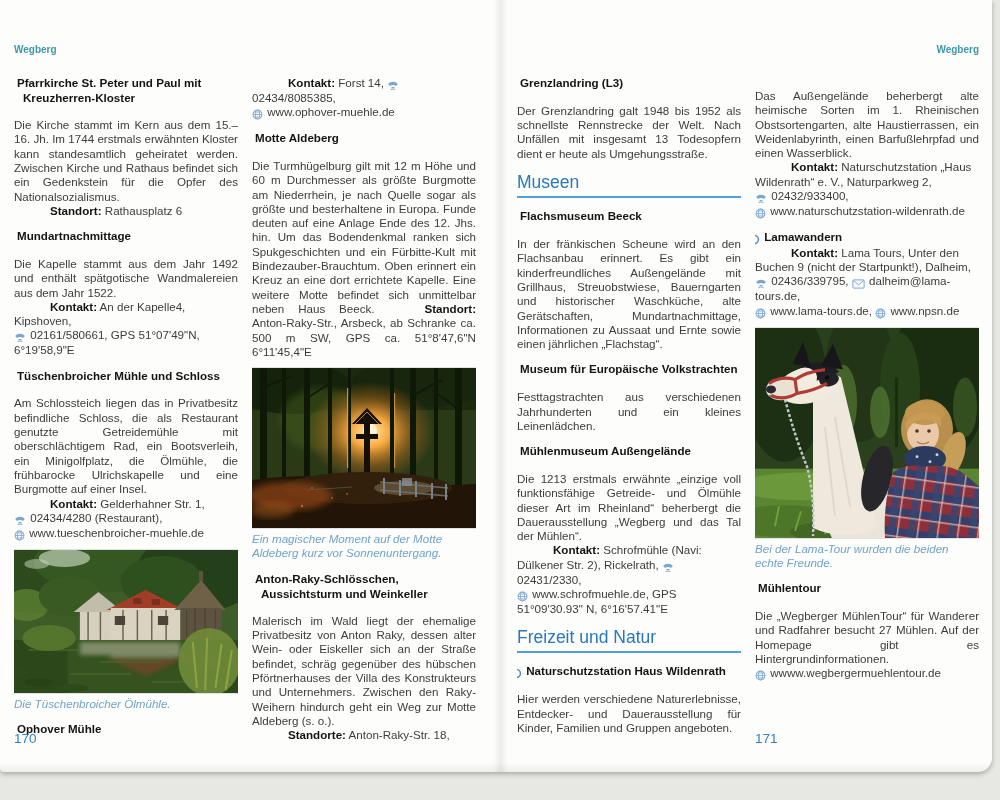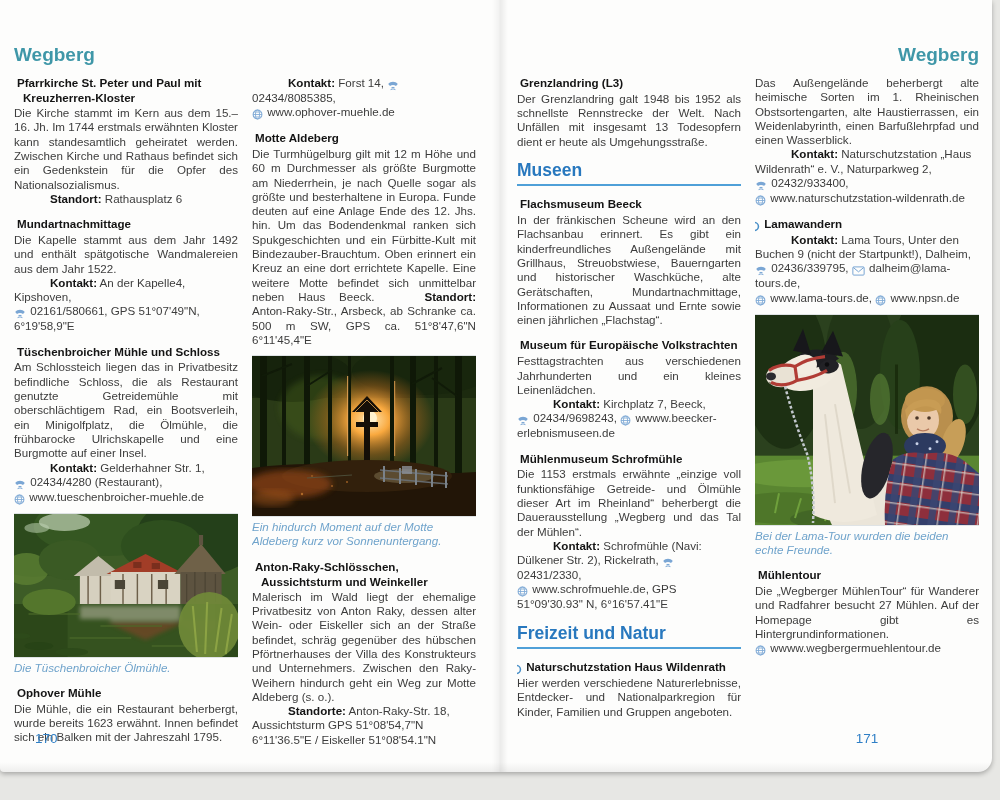--- a/index.html
+++ b/index.html
@@ -27,41 +27,41 @@
   .gutter{
     position:absolute;left:492px;top:0;width:16px;height:772px;
     background:linear-gradient(90deg,rgba(0,0,0,0) 0%,rgba(0,0,0,0.04) 40%,rgba(0,0,0,0.07) 52%,rgba(0,0,0,0) 100%);
     pointer-events:none;
   }
   .edge-bottom{
     position:absolute;left:0;bottom:0;width:100%;height:10px;
     background:linear-gradient(180deg,rgba(0,0,0,0) 0%,rgba(0,0,0,0.06) 100%);
     pointer-events:none;
   }
-  .runhead{position:absolute;top:44px;font-size:19px;font-weight:bold;color:var(--running_head);}
+  .runhead{position:absolute;top:44px;font-size:10px;font-weight:bold;color:var(--running_head);}
   #rh-l{left:14px;}
   #rh-r{left:755px;width:224px;text-align:right;}
   .pagenum{position:absolute;top:731px;font-size:13.5px;color:var(--page_number);}
-  #pn-l{left:14px;margin-left:21px;}
-  #pn-r{left:755px;width:224px;text-align:center;}
+  #pn-l{left:14px;}
+  #pn-r{left:755px;width:224px;text-align:left;}
   .col{
     position:absolute;top:76px;width:224px;height:668px;overflow:hidden;
     font-size:11.6px;line-height:14.3px;color:var(--body_text);
   }
   #c0{left:14px;} #c1{left:252px;} #c2{left:517px;} #c3{left:755px;}
   .h{font-weight:bold;color:var(--heading_text);margin:11px 0 1px;padding-left:9px;text-indent:-9px;}
   .h:first-child{margin-top:0;}
   .tri{display:inline-block;font-size:7.5px;vertical-align:1.5px;margin-right:3px;color:#111;font-weight:normal;}
   p{margin:0;}
-  .body{text-align:justify;hyphens:auto;}
+  .body{text-align:justify;hyphens:auto;margin-top:13px;}
   .contact{text-align:left;overflow-wrap:break-word;}
   b{color:var(--heading_text);padding-left:36px;}
   .cap{color:var(--caption);font-style:italic;margin:4px 0 0;}
   .sec{
-    color:var(--section_title);font-size:17.5px;font-weight:bold;
+    color:var(--section_title);font-size:17.5px;font-weight:normal;
     margin:14px 0 9px;padding:0 0 7px;border-bottom:2px solid var(--section_rule);
   }
   .sec:first-child{margin-top:0;}
   .photo{margin:9px 0 3px;outline:1px solid #dfe3e5;line-height:0;background:#333;}
   .photo.wide{margin-left:-6px;width:calc(100% + 6px);}
   .photo svg{width:100%;height:100%;display:block;}
   .ic{display:inline-block;vertical-align:-1.5px;margin-right:1px;color:var(--icon_blue);line-height:0;}
   .ic svg{display:inline-block;vertical-align:middle;}
 </style>
 </head>
@@ -203,58 +203,49 @@
           <circle cx="80" cy="130" r="1" fill="#9a5c22"></circle>
           <circle cx="50" cy="138" r="1.2" fill="#b06a28"></circle>
           <circle cx="95" cy="126" r="1" fill="#9a5c22"></circle>
           <ellipse cx="152" cy="120" rx="30" ry="7" fill="#6a5a3c" opacity="0.75"></ellipse>
           <path d="M128 114 L196 120 M128 122 L196 128" stroke="#6a7178" stroke-width="1.4" opacity="0.9"></path>
           <path d="M132 110 V126 M148 112 V128 M164 113 V129 M180 115 V131 M194 116 V132" stroke="#7a828a" stroke-width="2"></path>
           <rect x="150" y="110" width="10" height="8" fill="#8a8f96" opacity="0.8"></rect>
           <path d="M55 122 L100 119" stroke="#555e4a" stroke-width="1.2" opacity="0.7"></path>
         </svg>
       </div>
-      <p class="cap">Ein hindurch Moment auf der Motte Aldeberg kurz vor Sonnenuntergang.</p>
+      <p class="cap">Ein magischer Moment auf der Motte Aldeberg kurz vor Sonnenuntergang.</p>
       <div class="h"><span class="tri">▶</span><span>Anton-Raky-Schlösschen, Aussichtsturm und Weinkeller</span></div>
       <p class="body">Malerisch im Wald liegt der ehemalige Privatbesitz von Anton Raky, dessen alter Wein- oder Eiskeller sich an der Straße befindet, schräg gegenüber des hübschen Pförtnerhauses der Villa des Konstrukteurs und Unternehmers. Zwischen den Raky-Weihern hindurch geht ein Weg zur Motte Aldeberg (s. o.).</p>
       <p class="contact"><b>Standorte:</b> Anton-Raky-Str. 18, Aussichtsturm GPS 51°08'54,7"N 6°11'36,5"E / Eiskeller 51°08'54,1"N 6°11'36,9"E</p>
     </div>
   <div class="col" id="c2">
       <div class="h"><span class="tri">▶</span><span>Grenzlandring (L3)</span></div>
       <p class="body">Der Grenzlandring galt 1948 bis 1952 als schnellste Rennstrecke der Welt. Nach Unfällen mit insgesamt 13 Todesopfern dient er heute als Umgehungsstraße.</p>
       <div class="sec">Museen</div>
       <div class="h"><span class="tri">▶</span><span>Flachsmuseum Beeck</span></div>
       <p class="body">In der fränkischen Scheune wird an den Flachsanbau erinnert. Es gibt ein kinderfreundliches Außengelände mit Grillhaus, Streuobstwiese, Bauerngarten und historischer Waschküche, alte Gerätschaften, Mundartnachmittage, Informationen zu Aussaat und Ernte sowie einen jährlichen „Flachstag“.</p>
       <div class="h"><span class="tri">▶</span><span>Museum für Europäische Volkstrachten</span></div>
       <p class="body">Festtagstrachten aus verschiedenen Jahrhunderten und ein kleines Leinenlädchen.</p>
-      <p class="contact"><b>Kontakt:</b> Kirchplatz 7, Beeck,<br><span class="ic"><svg width="12" height="11" viewBox="0 0 12 11">
-            <path d="M1.2 3.9 C3.7 0.9 8.3 0.9 10.8 3.9 L9 6 C7.3 4.5 4.7 4.5 3 6 Z" fill="currentColor"></path>
-            <path d="M4.4 7.8 Q6 6.8 7.6 7.8" stroke="currentColor" fill="none" stroke-width="1"></path>
-            <path d="M3.6 9.6 Q6 8.1 8.4 9.6" stroke="currentColor" fill="none" stroke-width="1"></path>
-          </svg></span> 02434/9698243, <span class="ic"><svg width="11" height="11" viewBox="0 0 12 12">
-            <circle cx="6" cy="6" r="4.8" fill="none" stroke="currentColor" stroke-width="1.1"></circle>
-            <ellipse cx="6" cy="6" rx="2.2" ry="4.8" fill="none" stroke="currentColor" stroke-width="0.9"></ellipse>
-            <path d="M1.2 6 H10.8 M2.1 3.3 H9.9 M2.1 8.7 H9.9" stroke="currentColor" stroke-width="0.9" fill="none"></path>
-          </svg></span> wwww.beecker-erlebnismuseen.de</p>
-      <div class="h"><span class="tri">▶</span><span>Mühlenmuseum Schrofmühle</span></div>
-      <p class="body">Die 1153 erstmals erwähnte „einzige voll funktionsfähige Getreide- und Ölmühle dieser Art im Rheinland“ beherbergt die Dauerausstellung „Wegberg und das Tal der Mühlen“.</p>
+      <div class="h"><span class="tri">▶</span><span>Mühlenmuseum Außengelände</span></div>
+      <p class="body">Die 1213 erstmals erwähnte „einzige voll funktionsfähige Getreide- und Ölmühle dieser Art im Rheinland“ beherbergt die Dauerausstellung „Wegberg und das Tal der Mühlen“.</p>
       <p class="contact"><b>Kontakt:</b> Schrofmühle (Navi: Dülkener Str. 2), Rickelrath, <span class="ic"><svg width="12" height="11" viewBox="0 0 12 11">
             <path d="M1.2 3.9 C3.7 0.9 8.3 0.9 10.8 3.9 L9 6 C7.3 4.5 4.7 4.5 3 6 Z" fill="currentColor"></path>
             <path d="M4.4 7.8 Q6 6.8 7.6 7.8" stroke="currentColor" fill="none" stroke-width="1"></path>
             <path d="M3.6 9.6 Q6 8.1 8.4 9.6" stroke="currentColor" fill="none" stroke-width="1"></path>
           </svg></span> 02431/2330,<br><span class="ic"><svg width="11" height="11" viewBox="0 0 12 12">
             <circle cx="6" cy="6" r="4.8" fill="none" stroke="currentColor" stroke-width="1.1"></circle>
             <ellipse cx="6" cy="6" rx="2.2" ry="4.8" fill="none" stroke="currentColor" stroke-width="0.9"></ellipse>
             <path d="M1.2 6 H10.8 M2.1 3.3 H9.9 M2.1 8.7 H9.9" stroke="currentColor" stroke-width="0.9" fill="none"></path>
           </svg></span> www.schrofmuehle.de, GPS 51°09'30.93" N, 6°16'57.41"E</p>
       <div class="sec">Freizeit und Natur</div>
       <div class="h"><span class="tri">▶</span><span class="ic"><svg width="11" height="11" viewBox="0 0 12 12">
             <circle cx="6" cy="6" r="4.3" fill="none" stroke="#4a90c8" stroke-width="1.7"></circle>
           </svg></span> <span>Naturschutzstation Haus Wildenrath</span></div>
-      <p class="body">Hier werden verschiedene Naturerlebnisse, Entdecker- und Nationalparkregion für Kinder, Familien und Gruppen angeboten.</p>
+      <p class="body">Hier werden verschiedene Naturerlebnisse, Entdecker- und Dauerausstellung für Kinder, Familien und Gruppen angeboten.</p>
     </div>
   <div class="col" id="c3">
       <p class="body">Das Außengelände beherbergt alte heimische Sorten im 1. Rheinischen Obstsortengarten, alte Haustierrassen, ein Weidenlabyrinth, einen Barfußlehrpfad und einen Wasserblick.</p>
       <p class="contact"><b>Kontakt:</b> Naturschutzstation „Haus Wildenrath“ e. V., Naturparkweg 2,<br><span class="ic"><svg width="12" height="11" viewBox="0 0 12 11">
             <path d="M1.2 3.9 C3.7 0.9 8.3 0.9 10.8 3.9 L9 6 C7.3 4.5 4.7 4.5 3 6 Z" fill="currentColor"></path>
             <path d="M4.4 7.8 Q6 6.8 7.6 7.8" stroke="currentColor" fill="none" stroke-width="1"></path>
             <path d="M3.6 9.6 Q6 8.1 8.4 9.6" stroke="currentColor" fill="none" stroke-width="1"></path>
           </svg></span> 02432/933400,<br><span class="ic"><svg width="11" height="11" viewBox="0 0 12 12">
             <circle cx="6" cy="6" r="4.8" fill="none" stroke="currentColor" stroke-width="1.1"></circle>
             <ellipse cx="6" cy="6" rx="2.2" ry="4.8" fill="none" stroke="currentColor" stroke-width="0.9"></ellipse>

